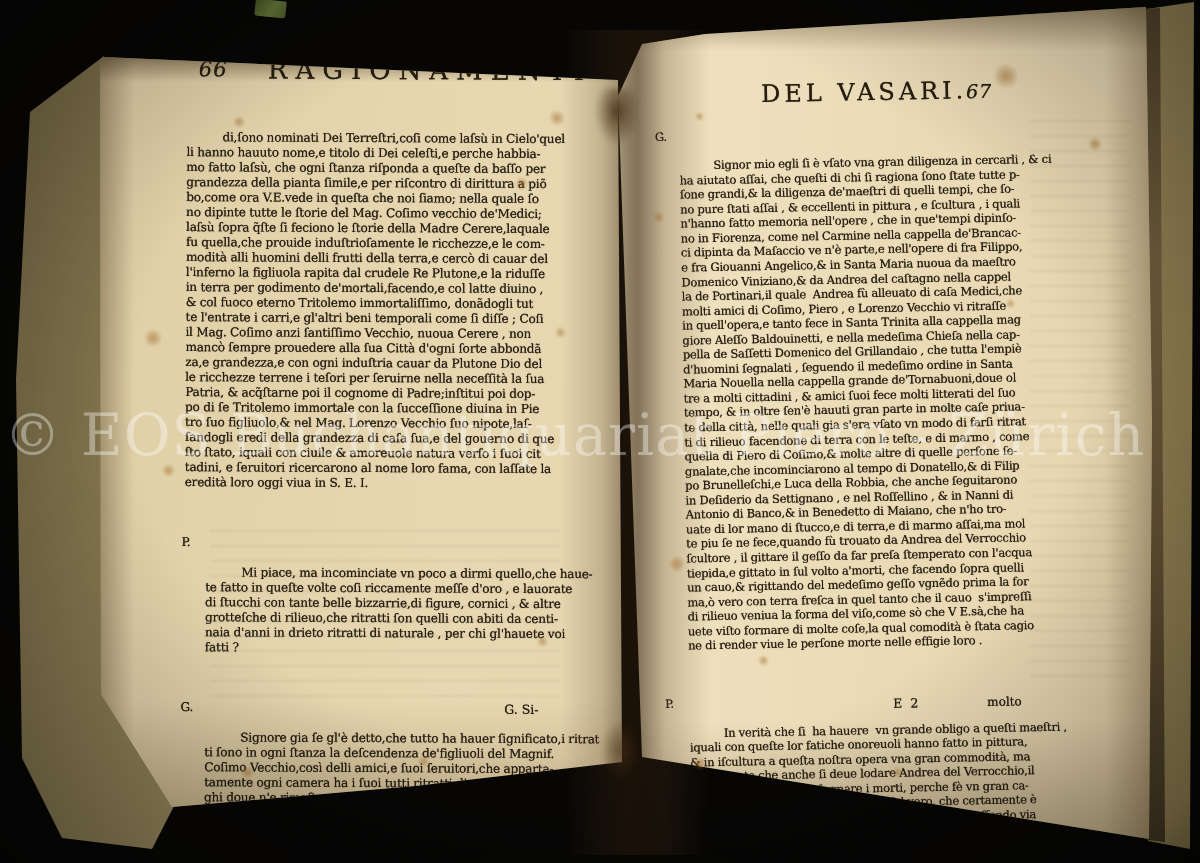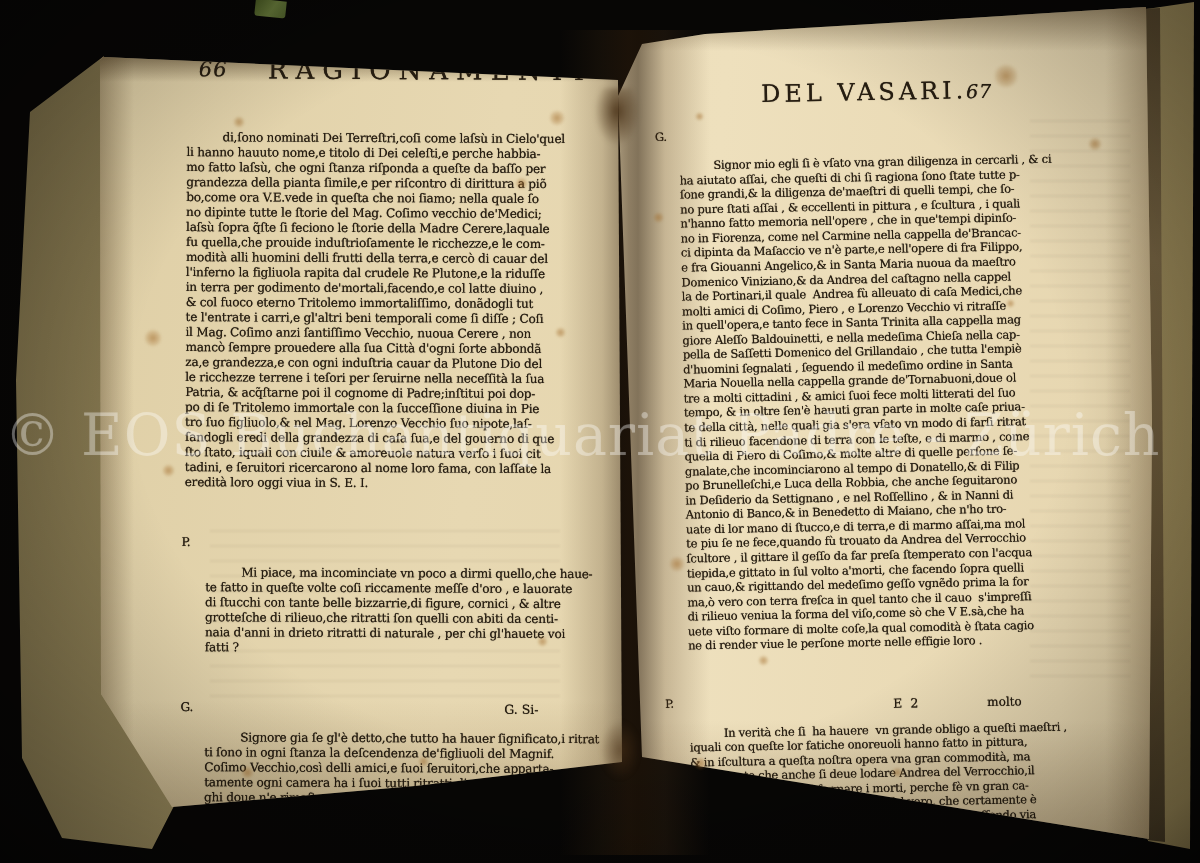--- a/index.html
+++ b/index.html
@@ -237,15 +237,15 @@
     <div class="spot" style="left:695px;top:112px;width:9px;height:9px;"></div>
     <div class="spot" style="left:653px;top:212px;width:11px;height:11px;"></div>
     <div class="spot" style="left:669px;top:556px;width:16px;height:16px;"></div>
     <div class="spot" style="left:694px;top:757px;width:13px;height:13px;"></div>
     <div class="spot" style="left:758px;top:655px;width:11px;height:11px;"></div>
     <div class="spot" style="left:1006px;top:299px;width:9px;height:9px;"></div>
     <div class="spot" style="left:892px;top:767px;width:11px;height:11px;"></div>
   </div>
 
   <div class="vignette"></div>
-  <div class="watermark">© EOS Buchantiquariat Padre - Zürich</div>
+  <div class="watermark">© EOS Buchantiquariat Piero - Zürich</div>
 
 </div>
 
 </body></html>

